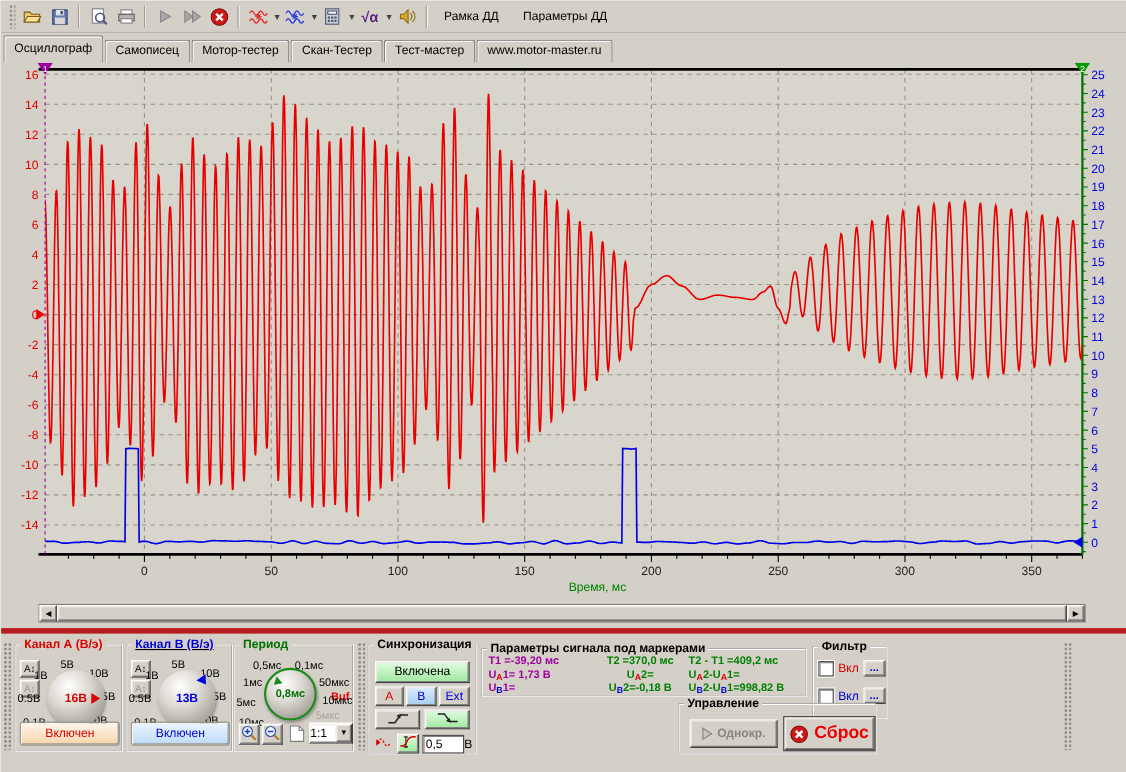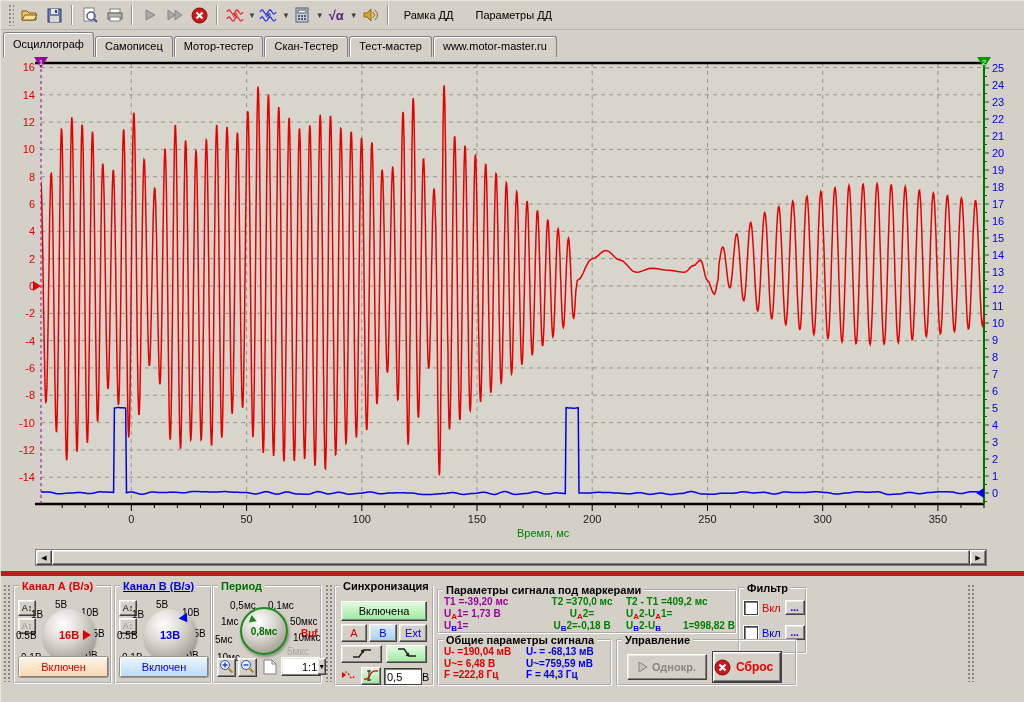--- a/index.html
+++ b/index.html
@@ -450,21 +450,21 @@
             <line x1="9.5" y1="9.5" x2="13.5" y2="13.5" stroke="#b08020" stroke-width="2"></line>
           </svg>
       </button>
       <button class="b3" style="position:absolute;left:46px;bottom:5px;width:19px;height:19px;background:transparent;border-color:transparent;box-shadow:none;">
         <svg width="14" height="16">
             <path d="M1 1 h8 l4 4 v10 h-12 z" fill="#fff" stroke="#808080"></path>
             <path d="M9 1 v4 h4" fill="none" stroke="#808080"></path>
           </svg>
       </button>
       <div class="b3" style="position:absolute;left:67px;bottom:6px;width:38px;height:17px;background:#fff;display:flex;align-items:center;">
-        <span style="flex:1;padding-left:20px;">1:1</span>
+        <span style="flex:1;padding-left:0;">1:1</span>
         <span class="b3" style="width:13px;height:15px;display:flex;align-items:center;justify-content:center;font-size:7px;">▼</span>
       </div>
     </fieldset>
 
     <span class="vgrip" style="left:324px;top:8px;height:98px;"></span>
 
     <fieldset class="grp" style="left:333px;top:4px;width:100px;height:106px;">
       <legend>Синхронизация</legend>
       <button class="b3 selgreen" style="position:absolute;left:5px;top:9px;width:86px;height:20px;">Включена</button>
       <button class="b3" style="position:absolute;left:5px;top:32px;width:26px;height:18px;color:#dd0000;">А</button>
@@ -506,66 +506,51 @@
             <div class="mcell mcell2"><span style="color: rgb(0, 128, 0);">T2 - T1 =409,2 мс</span></div>
           </div>
           <div class="mrow">
             <div class="mcell mcell0"><span style="color: rgb(160, 0, 160);">U</span><span class="sub" style="color: rgb(221, 0, 0);">А</span><span style="color: rgb(160, 0, 160);">1= 1,73 В</span></div>
             <div class="mcell mcell1"><span style="color: rgb(0, 128, 0);">U</span><span class="sub" style="color: rgb(221, 0, 0);">А</span><span style="color: rgb(0, 128, 0);">2=</span></div>
             <div class="mcell mcell2"><span style="color: rgb(0, 128, 0);">U</span><span class="sub" style="color: rgb(221, 0, 0);">А</span><span style="color: rgb(0, 128, 0);">2-U</span><span class="sub" style="color: rgb(221, 0, 0);">А</span><span style="color: rgb(0, 128, 0);">1=</span></div>
           </div>
           <div class="mrow">
             <div class="mcell mcell0"><span style="color: rgb(160, 0, 160);">U</span><span class="sub" style="color: rgb(0, 0, 221);">В</span><span style="color: rgb(160, 0, 160);">1=</span></div>
             <div class="mcell mcell1"><span style="color: rgb(0, 128, 0);">U</span><span class="sub" style="color: rgb(0, 0, 221);">В</span><span style="color: rgb(0, 128, 0);">2=-0,18 В</span></div>
-            <div class="mcell mcell2"><span style="color: rgb(0, 128, 0);">U</span><span class="sub" style="color: rgb(0, 0, 221);">В</span><span style="color: rgb(0, 128, 0);">2-U</span><span class="sub" style="color: rgb(0, 0, 221);">В</span><span style="color: rgb(0, 128, 0); margin-left: 22px;">1=998,82 В</span></div>
+            <div class="mcell mcell2"><span style="color: rgb(0, 128, 0);">U</span><span class="sub" style="color: rgb(0, 0, 221);">В</span><span style="color: rgb(0, 128, 0);">2-U</span><span class="sub" style="color: rgb(0, 0, 221);">В</span><span style="color: rgb(0, 128, 0);">1=998,82 В</span></div>
           </div>
         </div>
     </fieldset>
 
     <fieldset class="grp" style="left:737px;top:6px;width:61px;height:72px;">
       <legend>Фильтр</legend>
       <div id="filter-rows">
           <div style="display: flex; align-items: center; gap: 4px; margin: 6px 0px 10px 4px;">
             <span class="cb"></span>
             <span style="color: rgb(221, 0, 0);">Вкл</span>
             <button class="b3 dots">...</button>
           </div>
           <div style="display: flex; align-items: center; gap: 4px; margin: 6px 0px 10px 4px;">
             <span class="cb"></span>
             <span style="color: rgb(0, 0, 221);">Вкл</span>
             <button class="b3 dots">...</button>
           </div>
         </div>
     </fieldset>
 
-    <fieldset class="grp" style="left:436px;top:58px;width:175px;height:52px;">
-      <legend>Общие параметры сигнала</legend>
-      <div style="display:flex;padding-left:5px;">
-        <div id="gcolA" style="width:82px;">
-            <div class="gline" style="color: rgb(221, 0, 0);">U- =190,04 мВ</div>
-            <div class="gline" style="color: rgb(221, 0, 0);">U~= 6,48 В</div>
-            <div class="gline" style="color: rgb(221, 0, 0);">F =222,8 Гц</div>
-          </div>
-        <div id="gcolB">
-            <div class="gline" style="color: rgb(0, 0, 221);">U- = -68,13 мВ</div>
-            <div class="gline" style="color: rgb(0, 0, 221);">U~=759,59 мВ</div>
-            <div class="gline" style="color: rgb(0, 0, 221);">F = 44,3 Гц</div>
-          </div>
-      </div>
-    </fieldset>
 
     <fieldset class="grp" style="left:615px;top:58px;width:181px;height:52px;">
       <legend>Управление</legend>
       <button class="b3" style="position:absolute;left:9px;top:8px;width:80px;height:26px;color:#8a867c;font-weight:bold;display:flex;align-items:center;justify-content:center;gap:4px;">
         <svg width="10" height="12">
             <polygon points="1,1 9,6 1,11" fill="#c8c4bc" stroke="#8a867c"></polygon>
           </svg>
         <span>Однокр.</span>
       </button>
-      <button class="b3" style="position:absolute;left:95px;top:6px;width:68px;height:30px;color:#ee0000;font-weight:bold;font-size:12px;display:flex;align-items:center;justify-content:flex-start;gap:5px;outline:1px solid #404040;">
+      <button class="b3" style="position:absolute;left:95px;top:6px;width:82px;height:30px;color:#ee0000;font-weight:bold;font-size:16px;display:flex;align-items:center;justify-content:center;gap:5px;outline:1px solid #404040;">
         <svg width="17" height="17">
             <circle cx="8.5" cy="8.5" r="7.5" fill="#cc1818" stroke="#7a0d0d"></circle>
             <path d="M5.5 5.5 L11.5 11.5 M11.5 5.5 L5.5 11.5" stroke="#fff" stroke-width="2.2"></path>
           </svg>
         <span>Сброс</span>
       </button>
     </fieldset>
 
     <span class="vgrip" style="left:966px;top:8px;height:98px;"></span>
   </div>

